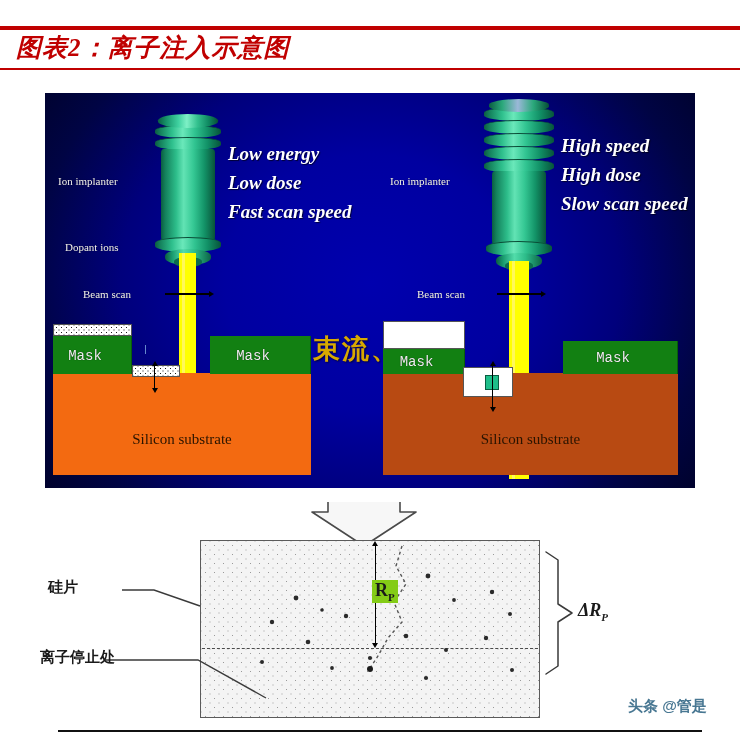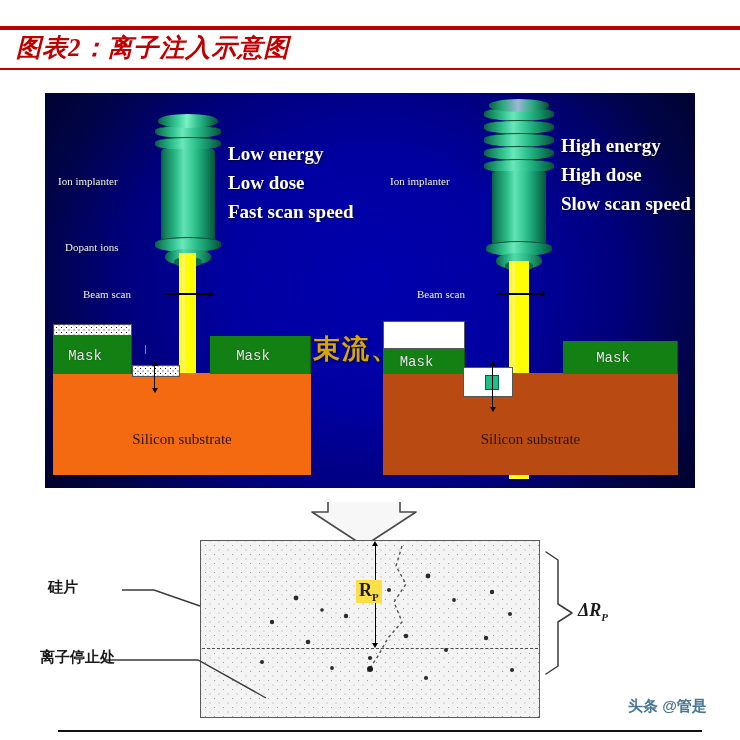--- a/index.html
+++ b/index.html
@@ -103,20 +103,21 @@
     text-shadow: 0 0 1px rgba(0,0,0,.7);
   }
   .blue-bullet {
     position: absolute;
     color: #ffffff;
     font-family: "Liberation Serif", "DejaVu Serif", serif;
     font-weight: bold;
     font-size: 19px;
     white-space: nowrap;
     text-shadow: 1px 1px 1px rgba(0,0,0,.65);
+    font-style: italic;
   }
   #cn-beam-text {
     position: absolute;
     left: 268px; top: 238px;
     color: #d8a800;
     font-family: "Liberation Serif", "DejaVu Serif", serif;
     font-weight: bold;
     font-size: 27px;
     letter-spacing: 2px;
     white-space: nowrap;
@@ -317,21 +318,21 @@
   </div>
 
   <div class="beam" style="left:464px; top:168px; width:20px; height:218px;"></div>
   <div class="beam-inner" style="left:467px; top:168px; height:218px;"></div>
 
   <div class="blue-label" style="left:345px; top:82px;">Ion implanter</div>
   <div class="blue-label" style="left:372px; top:195px;">Beam scan</div>
   <div class="scan-tick" style="left:452px; top:200px; width:45px;"></div>
   <div class="scan-arrow" style="left:496px; top:198px;"></div>
 
-  <div class="blue-bullet" style="left:516px; top:42px;">High energy</div>
+  <div class="blue-bullet" style="left:516px; top:42px;">High speed</div>
   <div class="blue-bullet" style="left:516px; top:71px;">High dose</div>
   <div class="blue-bullet" style="left:516px; top:100px;">Slow scan speed</div>
 
   <div class="substrate" style="left:338px; top:280px; width:295px; height:102px; background:#b84a12;">
     <div class="substrate-label" style="top:58px;">Silicon substrate</div>
   </div>
   <div class="mask" style="left:338px; top:255px; width:82px; height:26px;">
     <div class="mask-label" style="top:6px;">Mask</div>
   </div>
   <div class="mask" style="left:518px; top:248px; width:115px; height:33px;">
@@ -381,21 +382,21 @@
       <circle cx="312" cy="130" r="2.0"></circle>
     </g>
 
     <polyline points="202,6 196,26 206,44 194,62 202,82 188,98 178,116 170,128" fill="none" stroke="#555" stroke-width="1.4" stroke-dasharray="3 3"></polyline>
     <circle cx="170" cy="129" r="3" fill="#1c1c1c"></circle>
   </svg>
 
   <div class="vert-arrow" style="left:195px; top:46px; height:100px;"></div>
   <div class="vert-arrow-head-up" style="left:192px; top:41px;"></div>
   <div class="vert-arrow-head-dn" style="left:192px; top:143px;"></div>
-  <div class="art-sym" style="left:176px; top:80px; background:#fde047; padding:0 3px;">
+  <div class="art-sym" style="left:192px; top:80px; background:#84cc16; padding:0 3px;">
     <span>R</span><sub>P</sub>
   </div>
 
   <svg width="40" height="126" style="position:absolute; left:362px; top:50px;">
     <path d="M4,2 L16,10 L16,54 L30,63 L16,72 L16,116 L4,124" fill="none" stroke="#3a3a3a" stroke-width="1.5" stroke-linejoin="round" stroke-linecap="round"></path>
   </svg>
   <div class="art-sym" style="left:398px; top:100px; font-style:italic;">
     <span>ΔR</span><sub>P</sub>
   </div>
 

